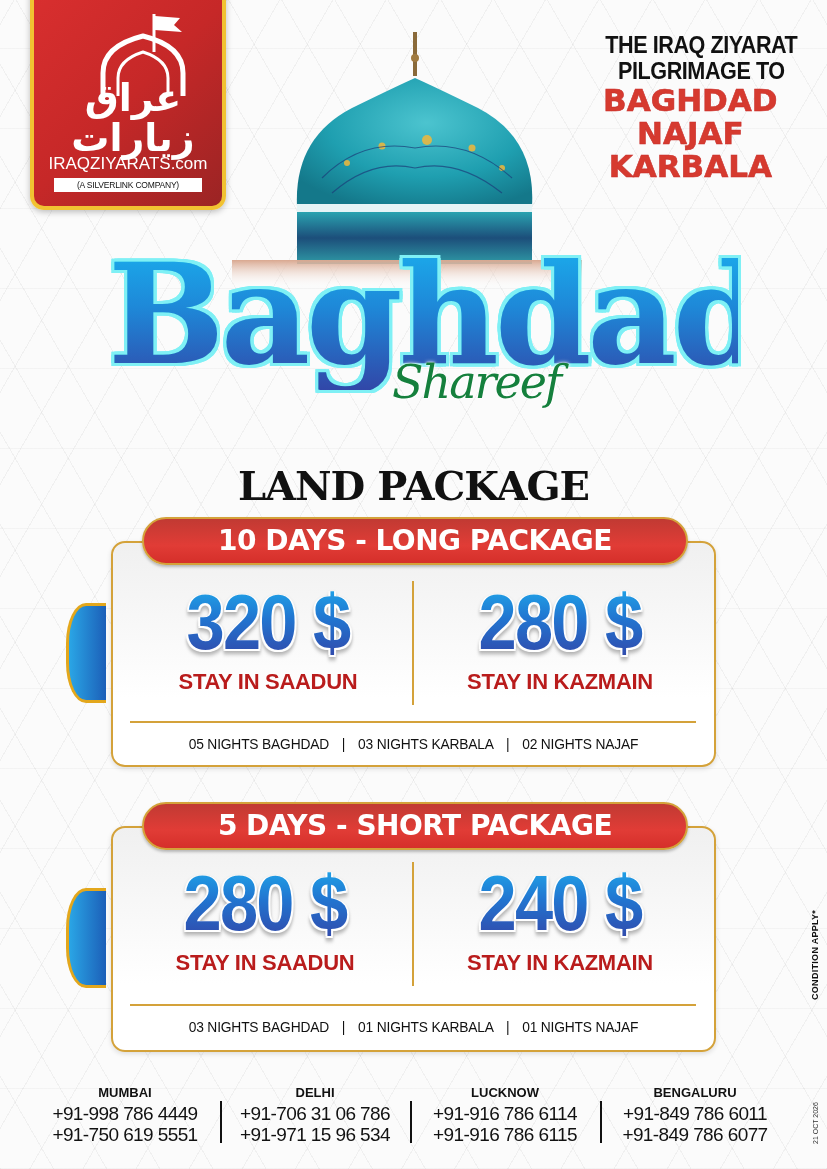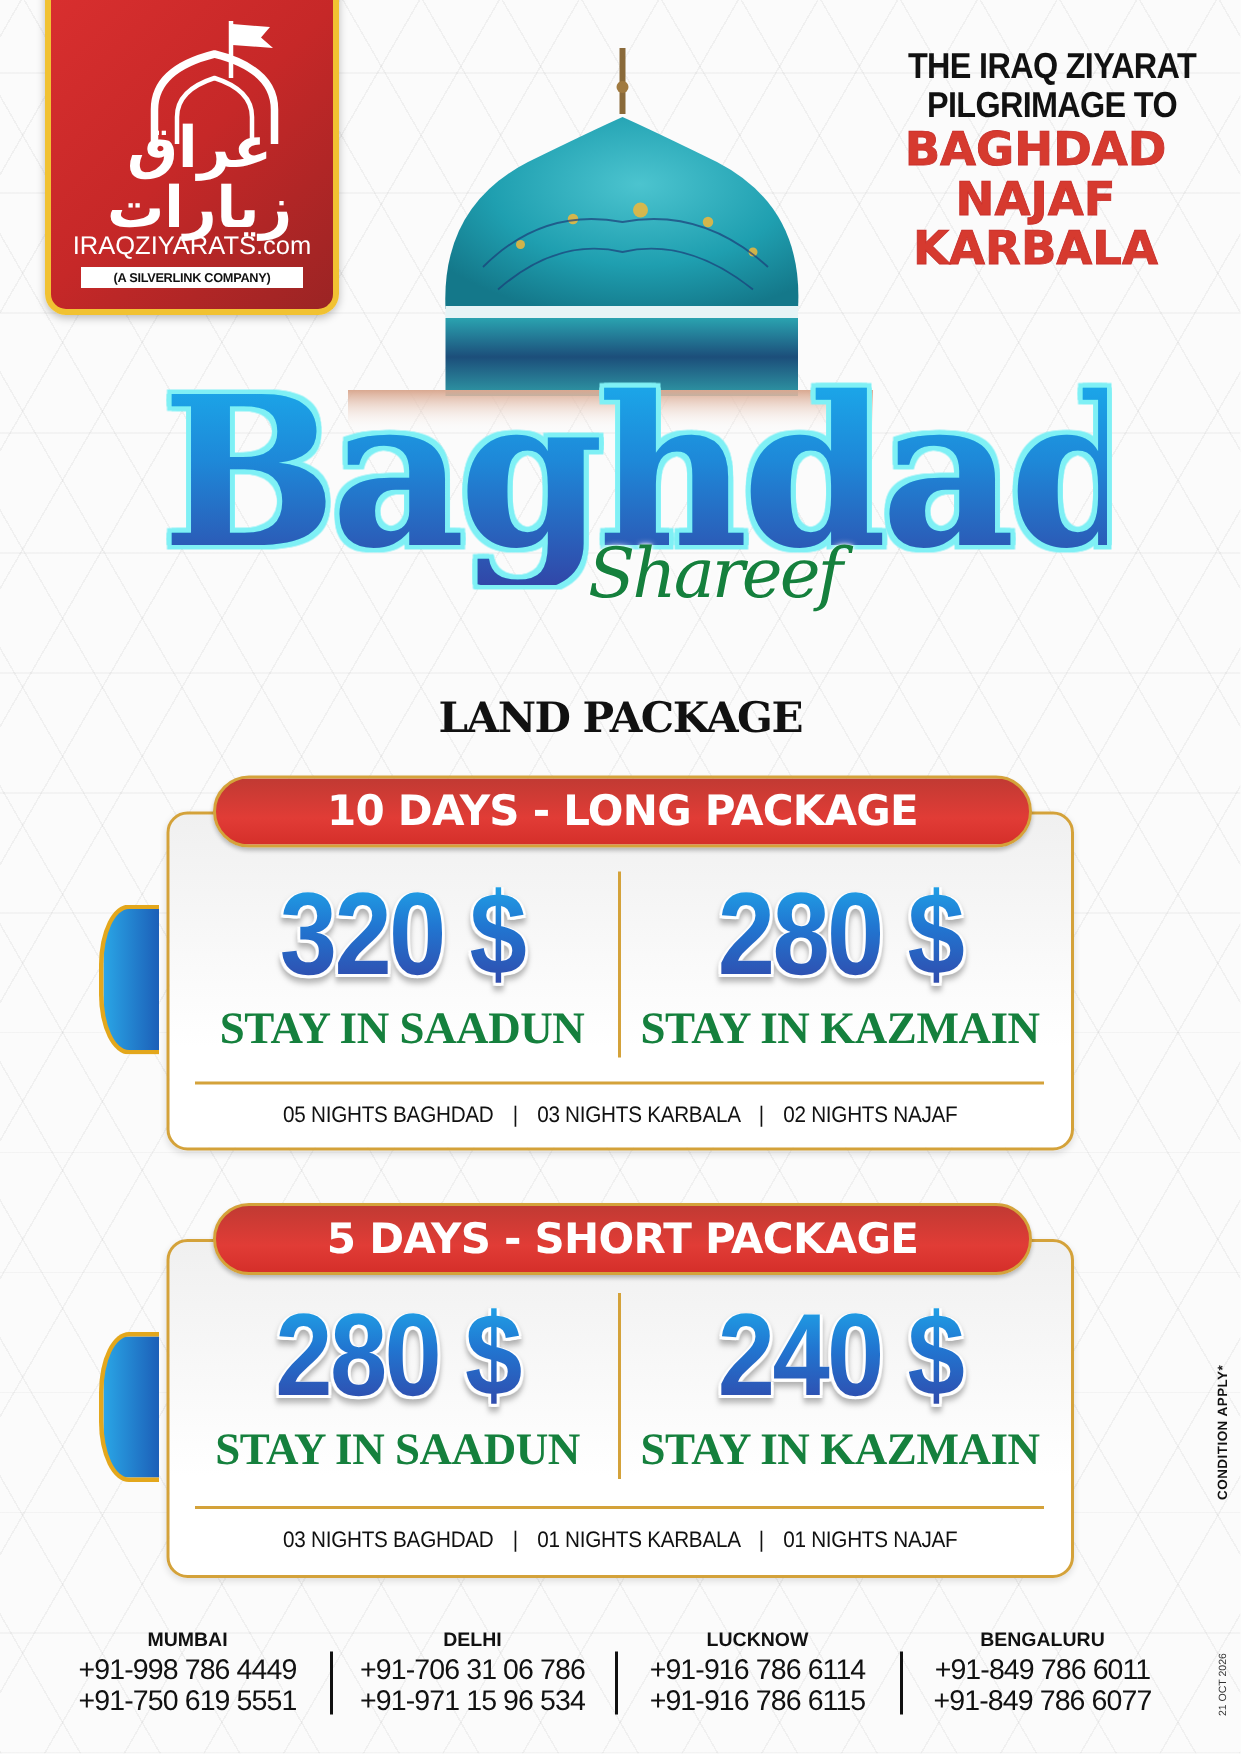--- a/index.html
+++ b/index.html
@@ -32,21 +32,21 @@
     position: absolute; left: 14px; top: 88px; width: 170px;
     font-family: "DejaVu Sans", sans-serif; font-size: 38px; font-weight: bold;
     line-height: 40px; letter-spacing: 2px; direction: rtl;
   }
   .logo .site {
     position: absolute; left: 0; right: 0; top: 164px;
     font-family: "Liberation Sans", sans-serif; font-weight: normal; font-size: 17px;
   }
   .logo .tagline {
     position: absolute; left: 20px; right: 20px; top: 188px;
-    background: #fff; color: #111; font-size: 8.5px; font-weight: bold;
+    background: #fff; color: #111; font-size: 8.5px; font-weight: normal;
     padding: 2px 16px; letter-spacing: -0.2px;
   }
   
   .dome { position: absolute; left: 232px; top: 28px; width: 350px; height: 260px; }
   
   .headline {
     position: absolute; right: 30px; top: 32px; text-align: center;
     font-family: "Liberation Sans", sans-serif; font-weight: bold;
   }
   .headline .l1, .headline .l2 {
@@ -68,21 +68,21 @@
     filter: drop-shadow(0 0 0 #46e0ea) drop-shadow(3px 0 0 #7ff0f5) drop-shadow(-3px 0 0 #7ff0f5) drop-shadow(0 3px 0 #7ff0f5) drop-shadow(0 -3px 0 #7ff0f5);
   }
   .shareef {
     position: absolute; left: 392px; top: 355px;
     font-family: "DejaVu Serif", serif; font-style: italic; font-size: 46px;
     color: #15803d; letter-spacing: -2px;
     text-shadow: 0 0 4px #fff, 0 0 2px #fff;
   }
   .land-pkg {
     position: absolute; left: 0; right: 0; top: 462px; text-align: center;
-    font-family: "DejaVu Serif", serif; font-weight: bold; font-size: 28px; color: #111;
+    font-family: "DejaVu Serif", serif; font-weight: bold; font-size: 40px; color: #111;
     letter-spacing: -1px;
   }
   
   .pkg { position: absolute; left: 0; width: 777px; }
   .pkg .ear {
     position: absolute; top: 90px; width: 40px; height: 100px;
     background: linear-gradient(90deg, #2aa6e6, #1c5fb8);
     border: 3px solid #e3a71c;
   }
   .pkg .ear.left { left: 66px; border-radius: 50% 0 0 50% / 40% 0 0 40%; border-right: none; }
@@ -105,21 +105,21 @@
   .pkg .col { position: absolute; width: 280px; text-align: center; }
   .pkg .price {
     font-family: "Liberation Sans", sans-serif; font-weight: bold; font-size: 78px;
     line-height: 86px; letter-spacing: -2px;
     transform: scaleX(0.88);
     background: linear-gradient(180deg, #1fb1ee 0%, #2176d1 45%, #3441a4 100%);
     -webkit-background-clip: text; background-clip: text; color: transparent;
     filter: drop-shadow(2px 0 0 #fff) drop-shadow(-2px 0 0 #fff) drop-shadow(0 2px 0 #fff) drop-shadow(0 3px 2px rgba(0,0,0,0.3));
   }
   .pkg .stay {
-    font-family: Liberation Serif, serif; font-weight: bold; font-size: 30px; color: #15803d;
+    font-family: Liberation Sans, sans-serif; font-weight: bold; font-size: 22px; color: #b91c1c;
     margin-top: 4px; letter-spacing: -0.3px;
   }
   .pkg .vdivider { position: absolute; width: 2px; background: #d4a23a; }
   .pkg .hdivider { position: absolute; left: 130px; width: 566px; height: 2px; background: #d4a23a; }
   .pkg .nights {
     position: absolute; left: 111px; width: 605px; text-align: center;
     font-family: "Liberation Sans", sans-serif; font-size: 15px; color: #111;
     transform: scaleX(0.92); letter-spacing: -0.2px;
   }
   .pkg .nights .sep { margin: 0 10px; }

